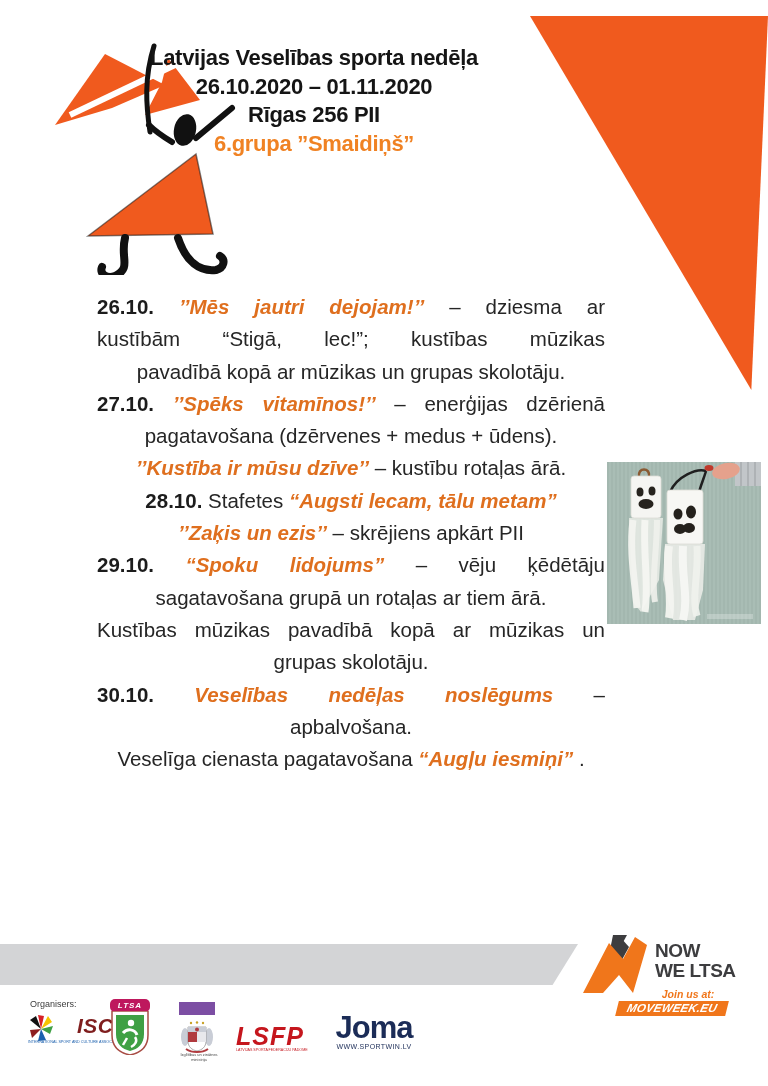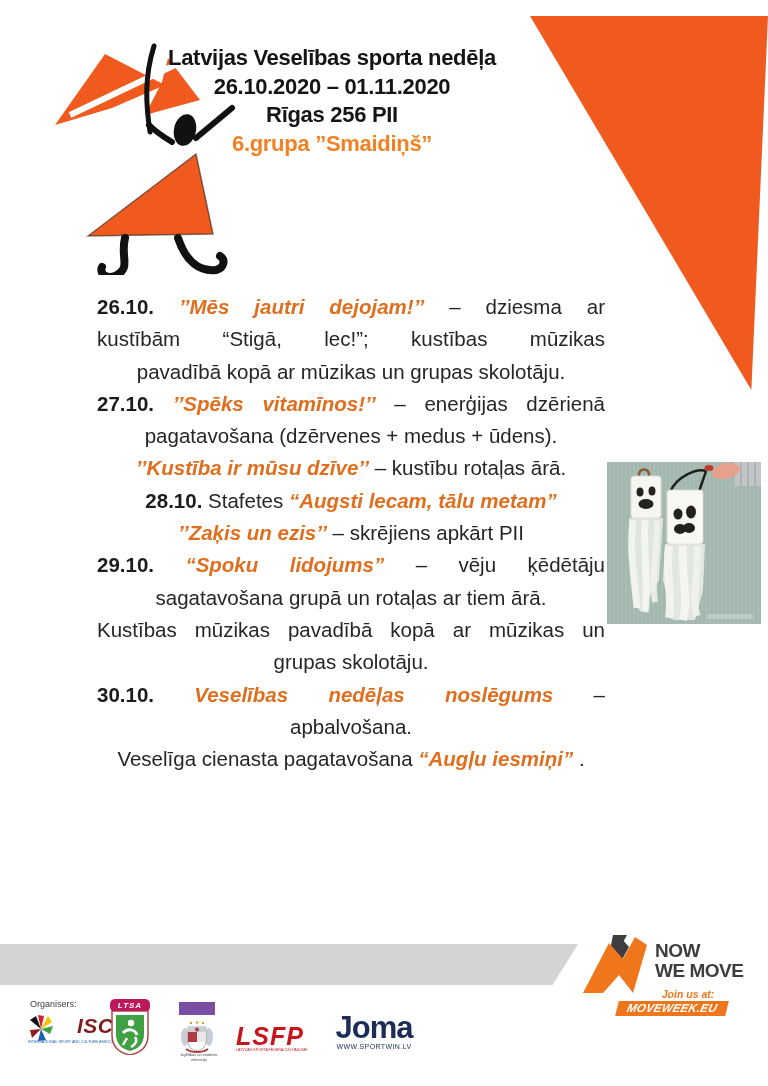--- a/index.html
+++ b/index.html
@@ -7,21 +7,21 @@
         font-family:"Liberation Sans",sans-serif;}
 
   
   .tri-orange{position:absolute;left:530px;top:16px;width:238px;height:374px;
     background:#F05A1E;clip-path:polygon(0 0,100% 0,93% 100%);}
 
   
   .header-logo{position:absolute;left:50px;top:30px;width:190px;height:245px;}
 
   
-  .title-block{position:absolute;left:0;top:44px;width:628px;text-align:center;z-index:2;padding-left:18px;}
+  .title-block{position:absolute;left:0;top:44px;width:628px;text-align:center;z-index:2;}
   .title-line{font-size:22px;font-weight:bold;color:#151515;line-height:28.6px;letter-spacing:-0.3px;}
   .group-line{font-size:22px;font-weight:bold;color:#F08223;line-height:28.6px;letter-spacing:-0.3px;}
 
   
   .schedule{position:absolute;left:97px;top:291px;width:508px;z-index:2;}
   .sched-line{font-size:20.5px;line-height:32.3px;color:#262626;text-align:center;white-space:normal;}
   .sched-line.just{text-align:justify;text-align-last:justify;text-justify:inter-word;}
   .seg-date{font-weight:bold;color:#1c1c1c;}
   .seg-orange{font-weight:bold;font-style:italic;color:#DF6F1E;}
 
@@ -158,21 +158,21 @@
   <div class="gray-band"></div>
 
   <div class="nwm">
     <svg class="nwm-arrow" viewBox="0 0 64 58">
       <polygon points="30,0 44,0 22,40" fill="#3D3D3F"></polygon>
       <polygon points="14,52 38,3 46,12 24,52" fill="#3D3D3F"></polygon>
       <polygon points="0,58 26,8 40,24 52,2 64,10 50,58 36,40 20,58" fill="#F0761B"></polygon>
     </svg>
     <div class="nwm-text">
       <div>NOW</div>
-      <div>WE MOVE</div>
+      <div>WE LTSA</div>
     </div>
     <div class="nwm-join">Join us at:</div>
     <div class="nwm-bar">
       <span>MOVEWEEK.EU</span>
     </div>
   </div>
 
   <div class="organisers">Organisers:</div>
 
   <div class="isca">

